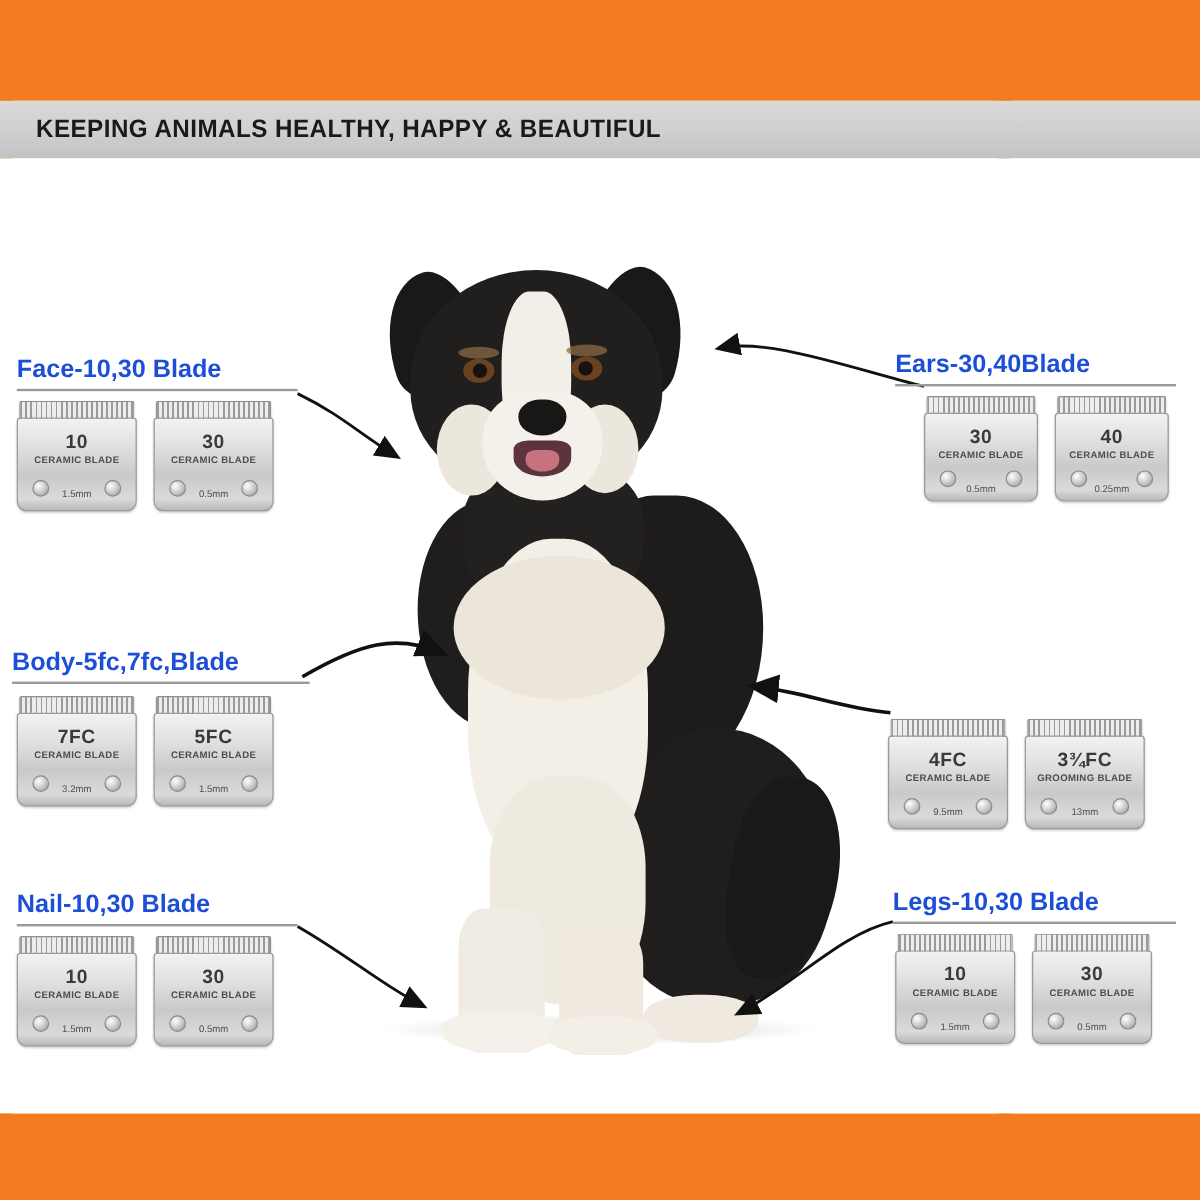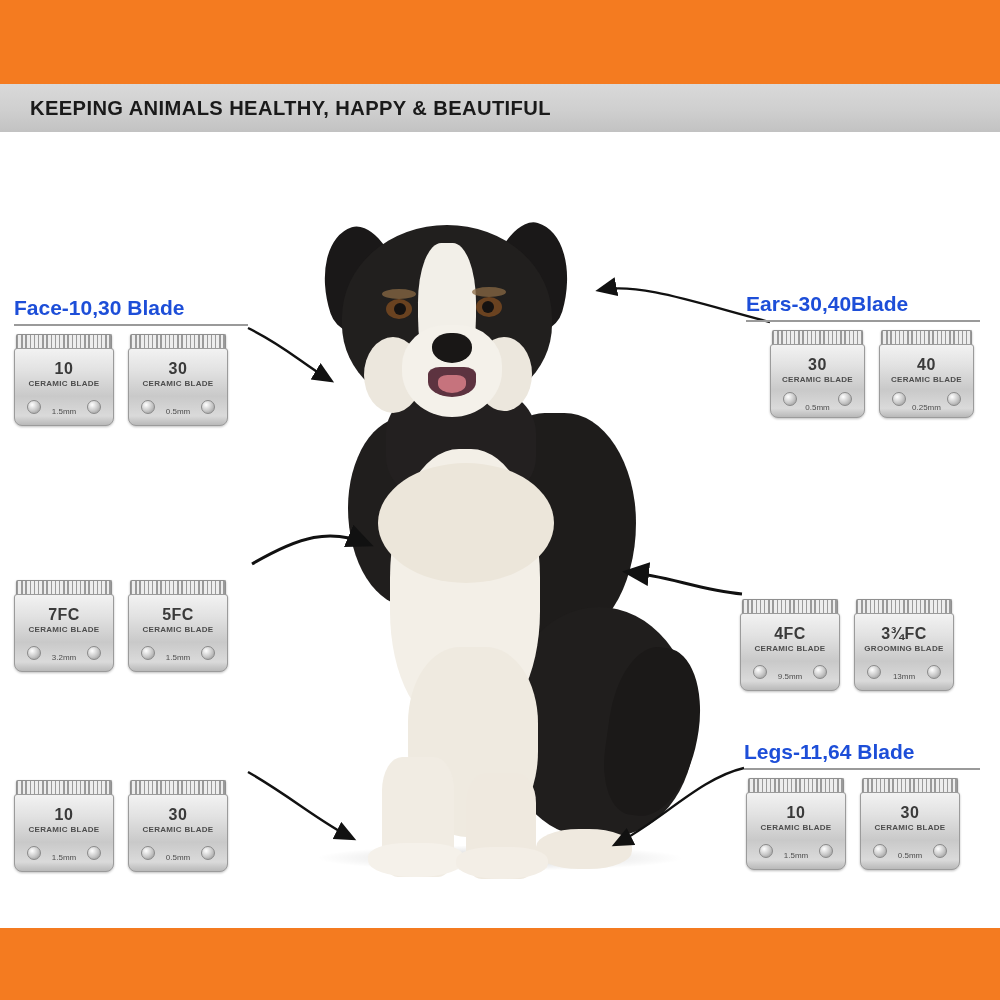--- a/index.html
+++ b/index.html
@@ -275,20 +275,21 @@
         <div class="teeth"></div>
         <div class="body"></div>
         <div class="num">40</div>
         <div class="type">CERAMIC BLADE</div>
         <div class="mm">0.25mm</div>
         <div class="screw l"></div>
         <div class="screw r"></div>
       </div>
     </div>
 
+    <div class="label" style="left:10px; top:408px; width:248px;">Body-5fc,7fc,Blade</div>
     <div class="blade-group" style="left:14px; top:448px;border-radius:32px;">
       <div class="blade">
         <div class="teeth"></div>
         <div class="body"></div>
         <div class="num">7FC</div>
         <div class="type">CERAMIC BLADE</div>
         <div class="mm">3.2mm</div>
         <div class="screw l"></div>
         <div class="screw r"></div>
       </div>
@@ -317,20 +318,21 @@
         <div class="teeth"></div>
         <div class="body"></div>
         <div class="num">3¾FC</div>
         <div class="type">GROOMING BLADE</div>
         <div class="mm">13mm</div>
         <div class="screw l"></div>
         <div class="screw r"></div>
       </div>
     </div>
 
+    <div class="label" style="left:14px; top:610px; width:234px;">Nail-10,30 Blade</div>
     <div class="blade-group" style="left:14px; top:648px;">
       <div class="blade">
         <div class="teeth"></div>
         <div class="body"></div>
         <div class="num">10</div>
         <div class="type">CERAMIC BLADE</div>
         <div class="mm">1.5mm</div>
         <div class="screw l"></div>
         <div class="screw r"></div>
       </div>
@@ -338,21 +340,21 @@
         <div class="teeth"></div>
         <div class="body"></div>
         <div class="num">30</div>
         <div class="type">CERAMIC BLADE</div>
         <div class="mm">0.5mm</div>
         <div class="screw l"></div>
         <div class="screw r"></div>
       </div>
     </div>
 
-    <div class="label right" style="left:744px; top:608px; width:236px;">Legs-11,64 Blade</div>
+    <div class="label right" style="left:744px; top:608px; width:236px;">Legs-10,30 Blade</div>
     <div class="blade-group" style="left:746px; top:646px;">
       <div class="blade">
         <div class="teeth"></div>
         <div class="body"></div>
         <div class="num">10</div>
         <div class="type">CERAMIC BLADE</div>
         <div class="mm">1.5mm</div>
         <div class="screw l"></div>
         <div class="screw r"></div>
       </div>

